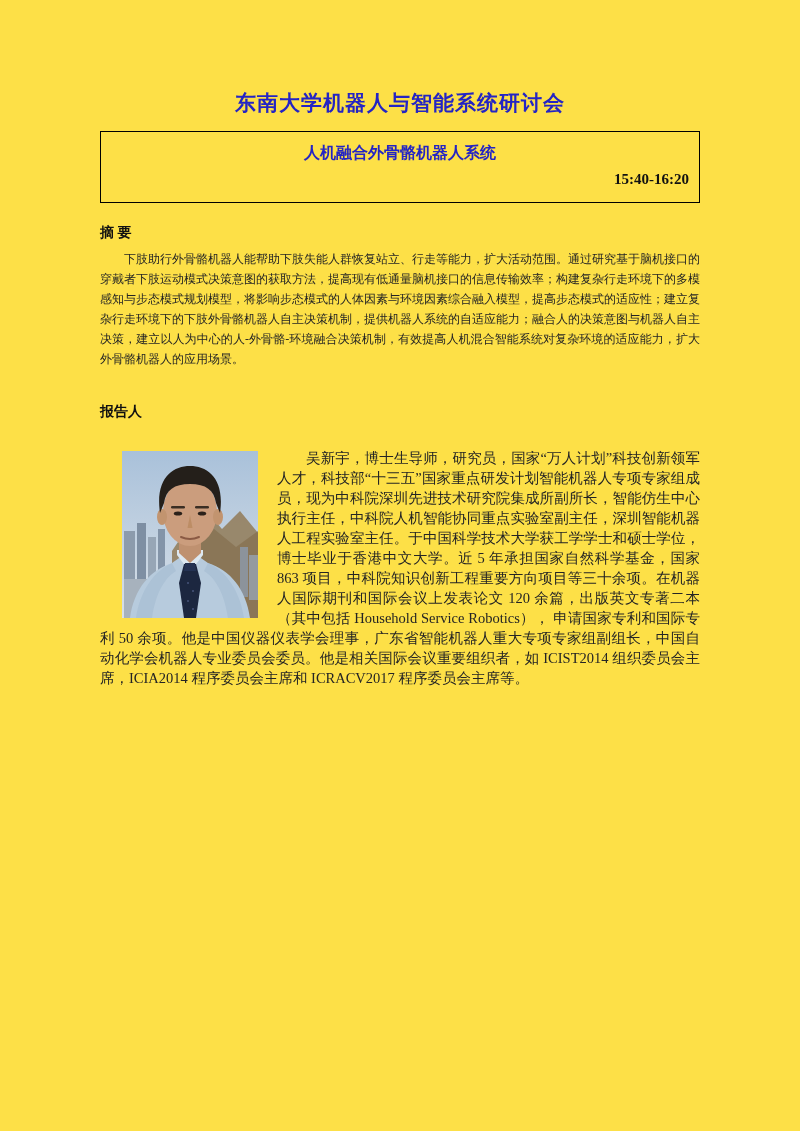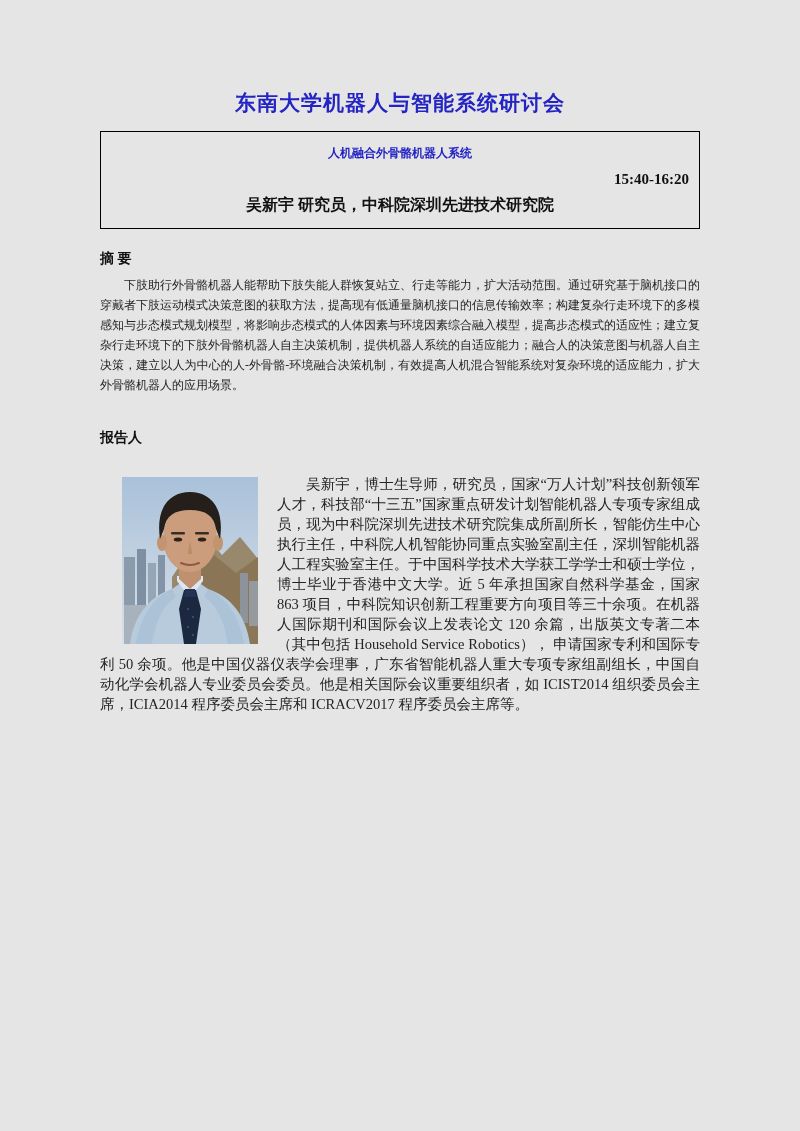--- a/index.html
+++ b/index.html
@@ -7,21 +7,21 @@
   body {
     width: 800px;
     height: 1131px;
     font-family: "Liberation Serif", "DejaVu Serif", serif;
     color: #1f1f1f;
     overflow: hidden;
   }
   .page {
     width: 800px;
     height: 1131px;
-    background: #e5e5e5;
+    background: #fde047;
     position: relative;
   }
   .content {
     width: 600px;
     margin: 0 auto;
     padding-top: 88px;
   }
   .page-title {
     text-align: center;
     font-family: "Liberation Sans", "DejaVu Sans", sans-serif;
@@ -32,21 +32,21 @@
     letter-spacing: 1px;
   }
   .session-box {
     margin-top: 13px;
     border: 1px solid #000000;
     text-align: center;
     padding: 9px 10px 11px 10px;
   }
   .session-topic {
     font-weight: bold;
-    font-size: 12px;
+    font-size: 16px;
     line-height: 24px;
     color: #2424c4;
   }
   .session-time {
     margin-top: 2px;
     font-weight: bold;
     font-size: 15px;
     line-height: 24px;
     color: #111111;
     text-align: right;
@@ -101,21 +101,20 @@
 <body>
 
 <div class="page">
   <div class="content">
 
     <div class="page-title">东南大学机器人与智能系统研讨会</div>
 
     <div class="session-box">
       <div class="session-topic">人机融合外骨骼机器人系统</div>
       <div class="session-time">15:40-16:20</div>
-      <div class="session-speaker">吴新宇 研究员，中科院深圳先进技术研究院</div>
     </div>
 
     <div class="section-heading">摘 要</div>
 
     <p class="abstract-body">下肢助行外骨骼机器人能帮助下肢失能人群恢复站立、行走等能力，扩大活动范围。通过研究基于脑机接口的穿戴者下肢运动模式决策意图的获取方法，提高现有低通量脑机接口的信息传输效率；构建复杂行走环境下的多模感知与步态模式规划模型，将影响步态模式的人体因素与环境因素综合融入模型，提高步态模式的适应性；建立复杂行走环境下的下肢外骨骼机器人自主决策机制，提供机器人系统的自适应能力；融合人的决策意图与机器人自主决策，建立以人为中心的人-外骨骼-环境融合决策机制，有效提高人机混合智能系统对复杂环境的适应能力，扩大外骨骼机器人的应用场景。</p>
 
     <div class="section-heading speaker-heading">报告人</div>
 
     <div class="bio-wrap clearfix">
 

